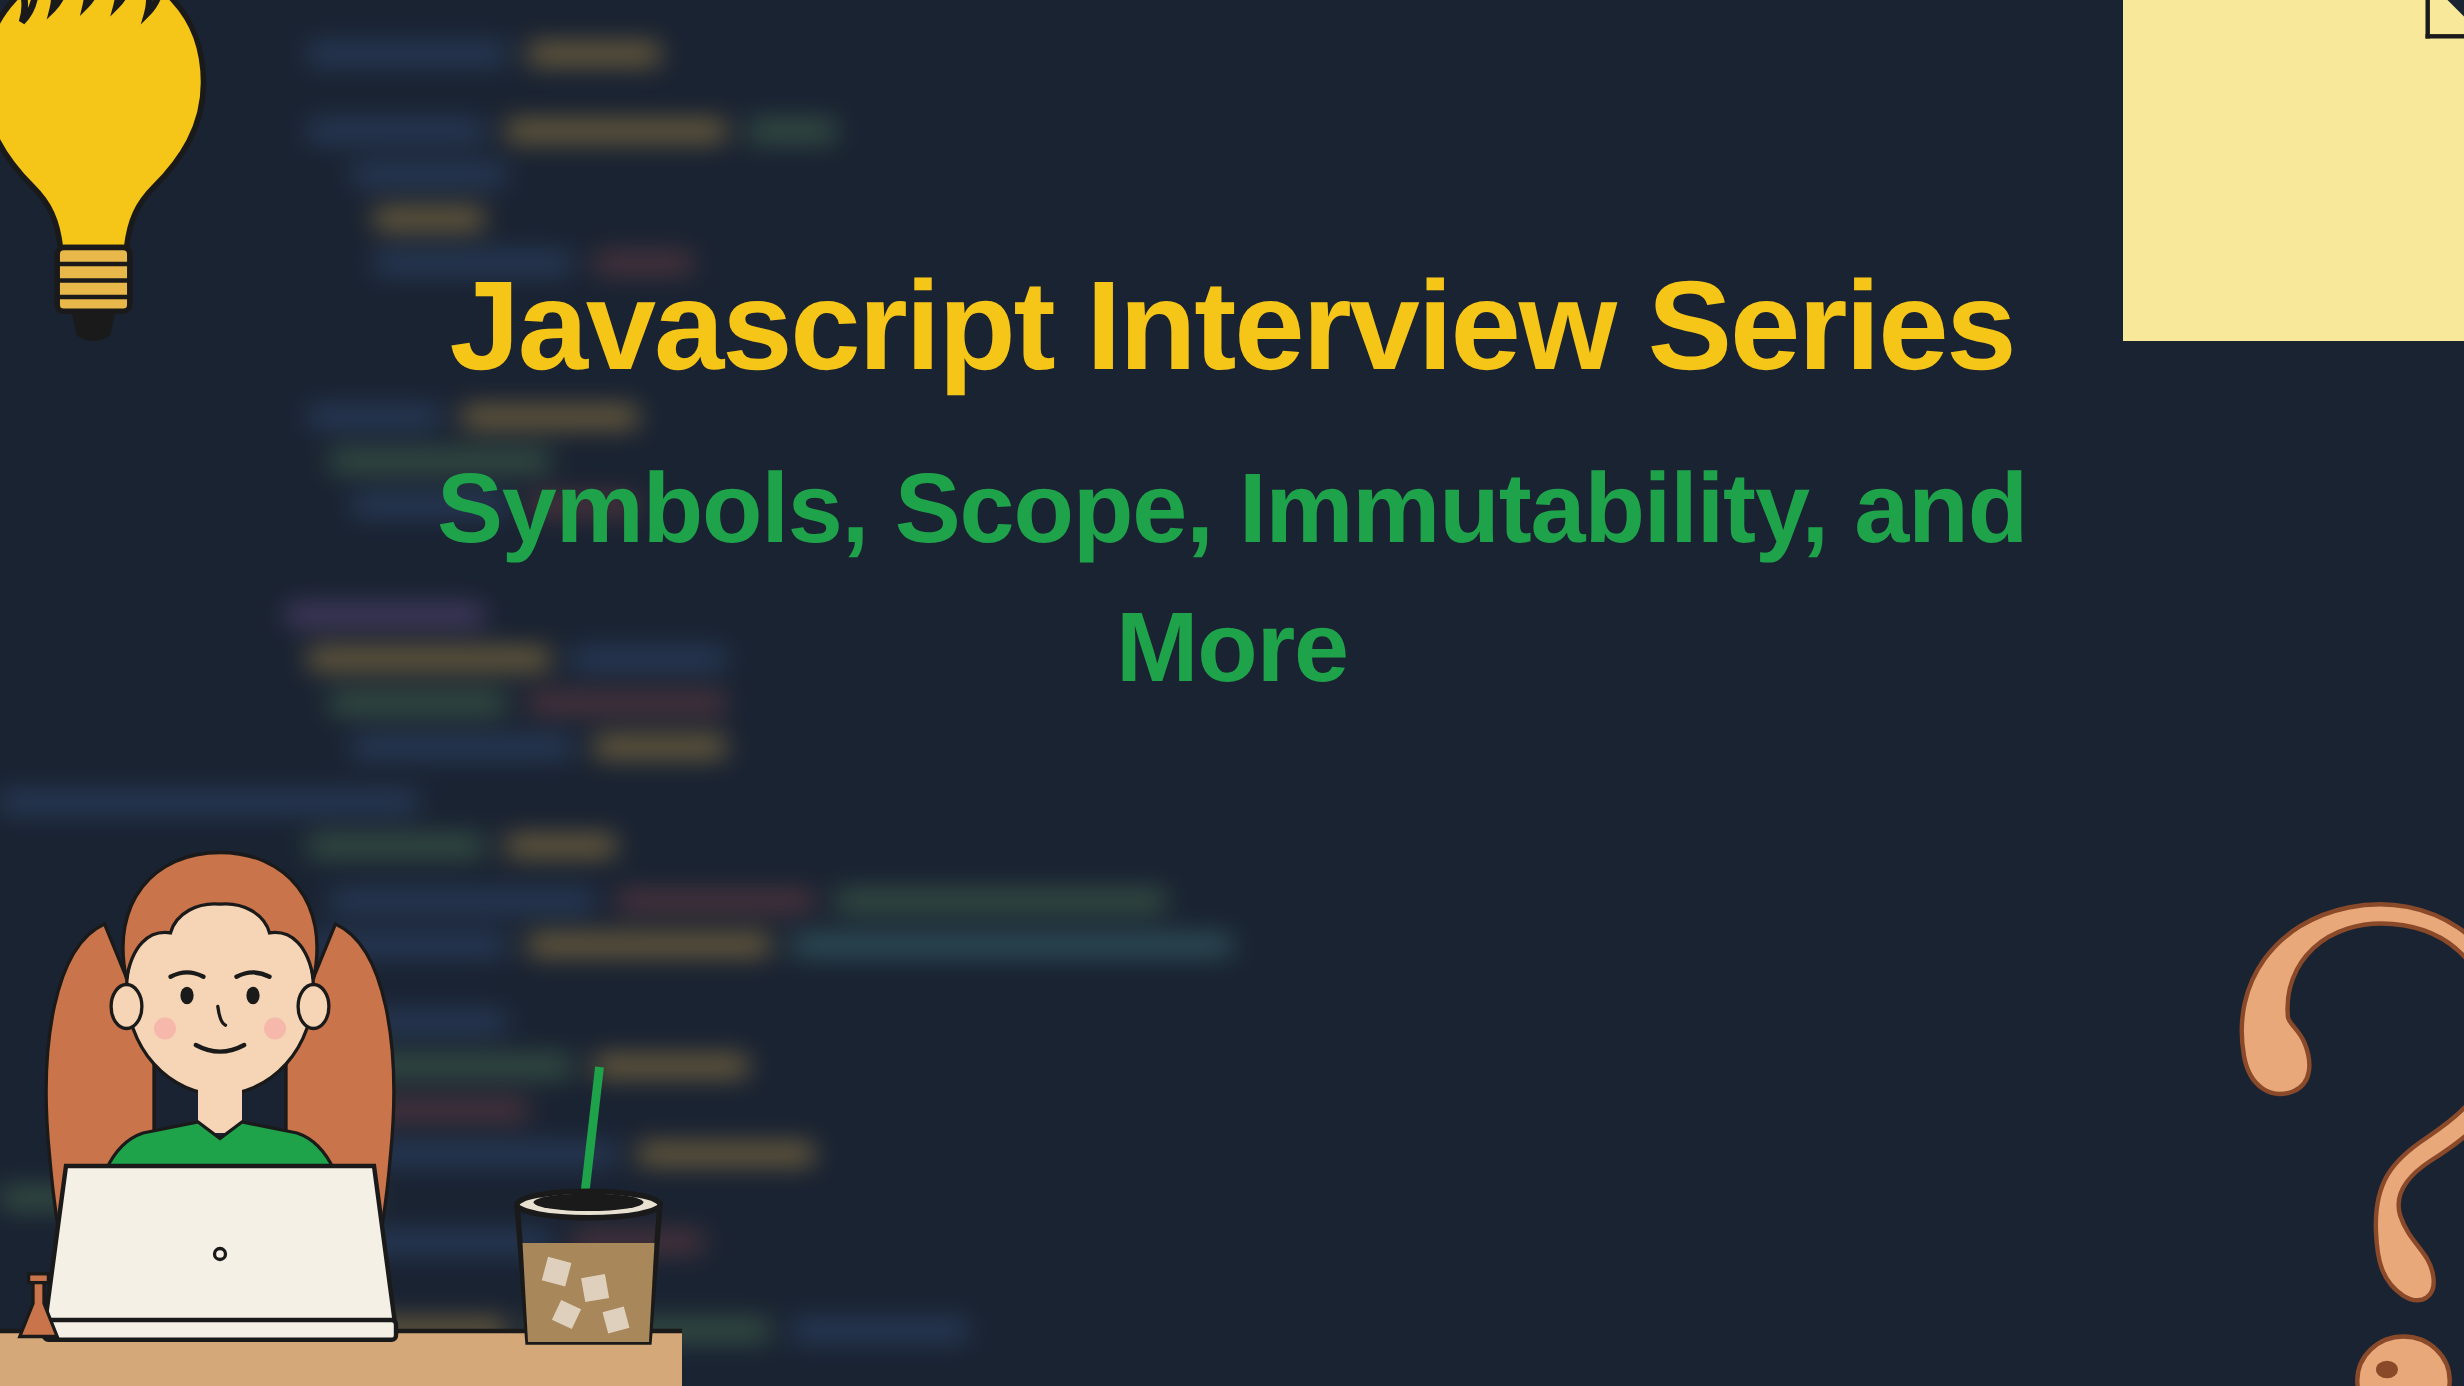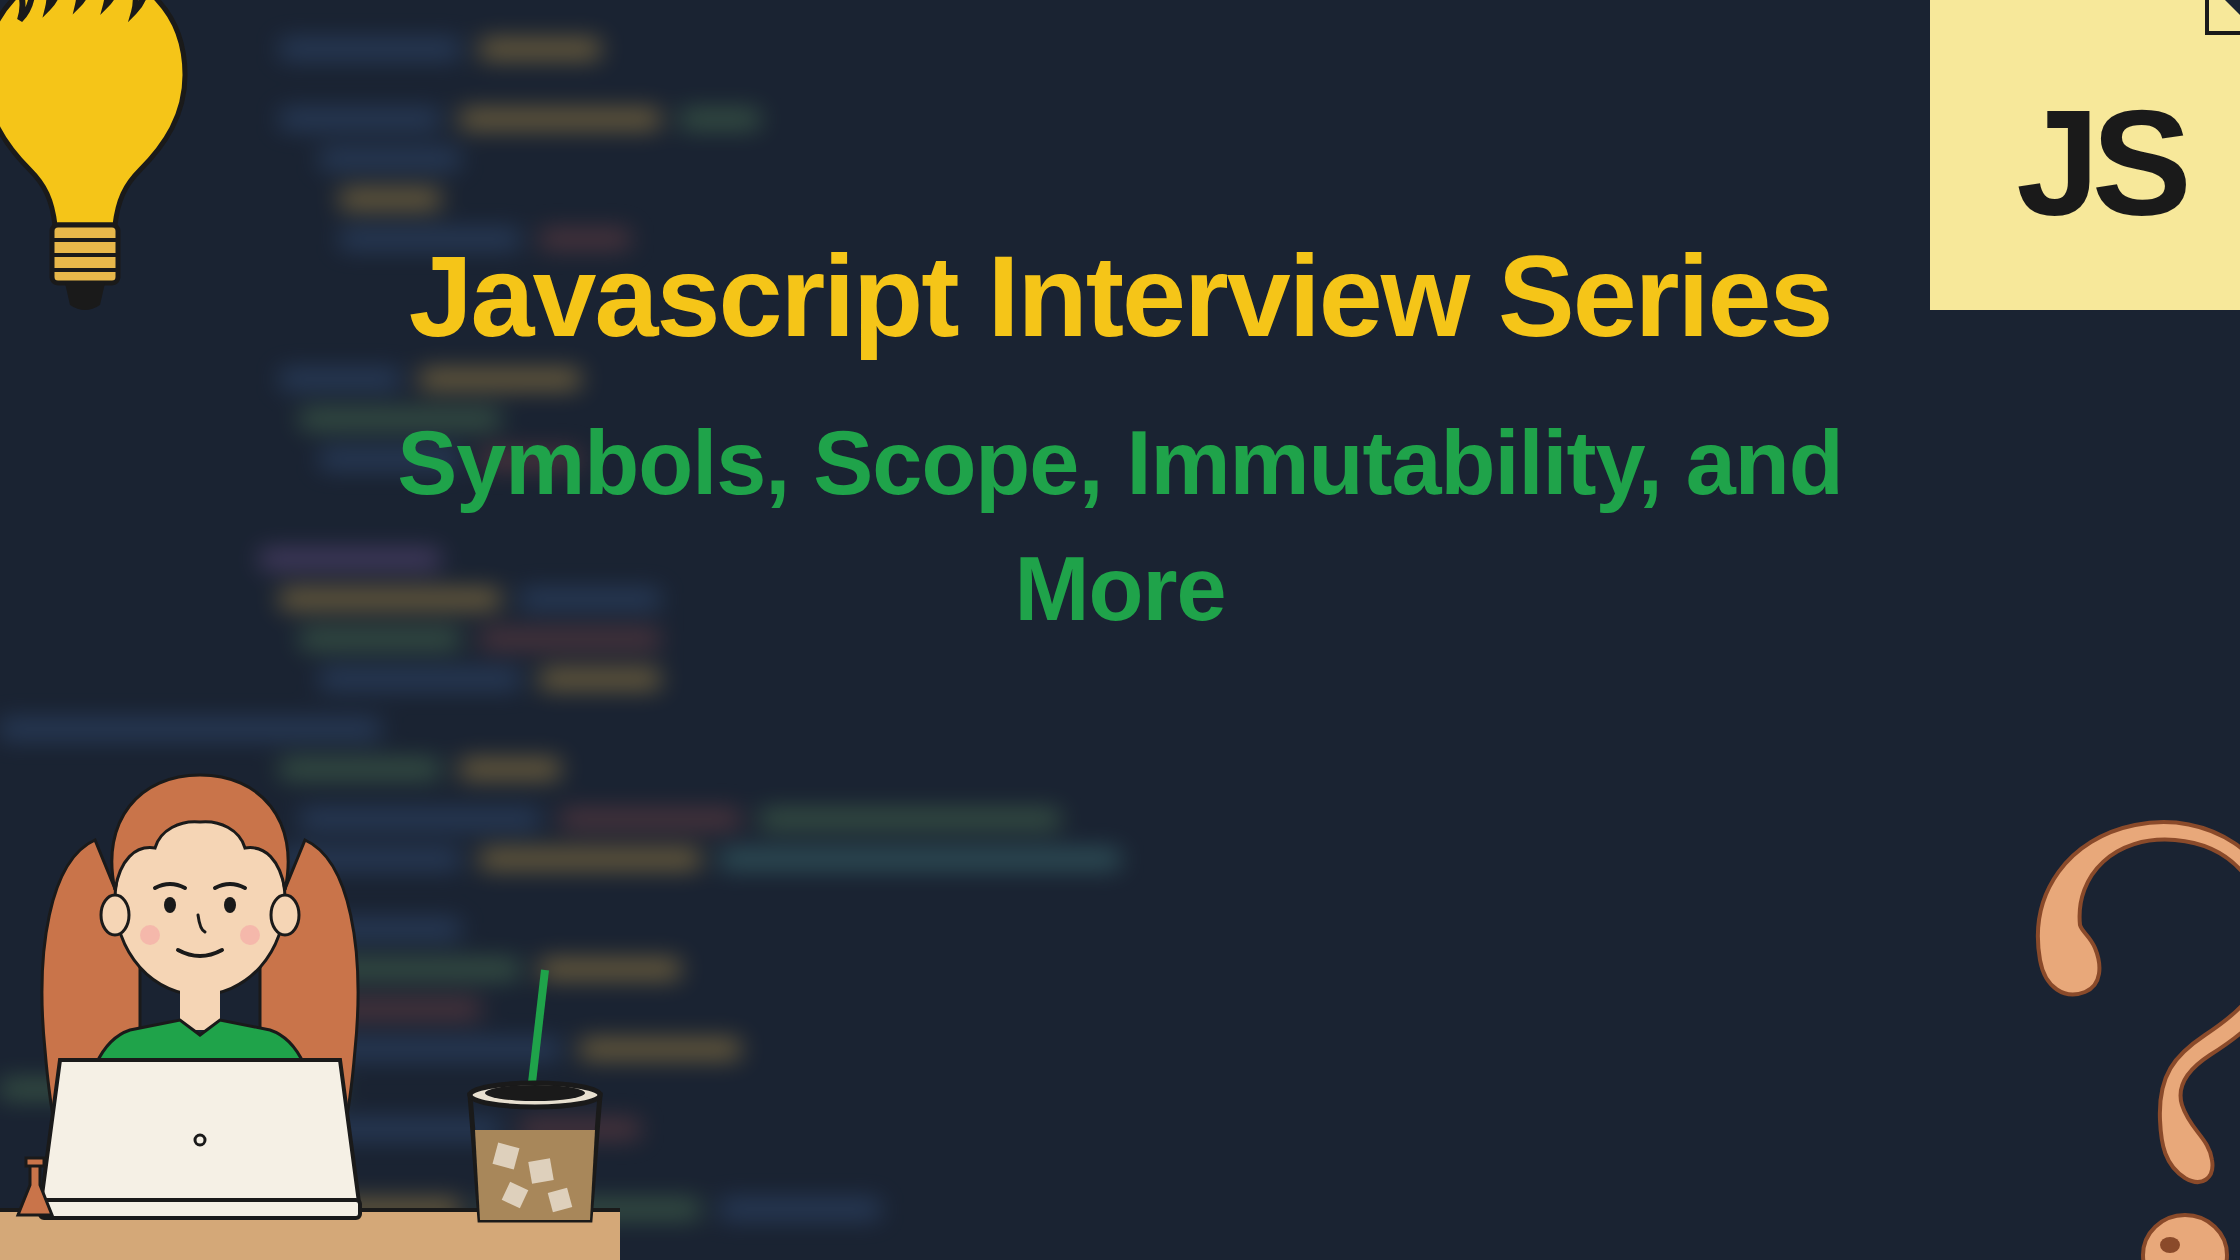--- a/index.html
+++ b/index.html
@@ -177,21 +177,20 @@
   <div class="code-line c3" style="top:1200px;left:480px;width:220px"></div>
   <div class="code-line c1" style="top:1200px;left:720px;width:160px"></div>
 </div>
 
 <div class="title">Javascript Interview Series</div>
 <div class="subtitle">Symbols, Scope, Immutability, and More</div>
 
 <div class="js-badge">
   <div class="fold"></div>
   <div class="fold-line"></div>
-  <span class="js-text">JS</span>
 </div>
 
 <svg class="lightbulb" viewBox="0 0 230 380">
   <path d="M 115 20 C 55 20 15 65 15 125 C 15 165 35 195 60 220 C 75 235 82 250 85 275 L 145 275 C 148 250 155 235 170 220 C 195 195 215 165 215 125 C 215 65 175 20 115 20 Z" fill="#f5c518" stroke="#1a1a1a" stroke-width="5"></path>
   <path d="M 50 40 Q 55 55 50 70 Q 60 60 62 45 M 75 25 Q 82 42 78 58 Q 88 48 90 32 M 105 20 Q 112 38 108 55 Q 118 45 120 28 M 135 22 Q 140 40 136 55 Q 146 45 148 30 M 163 32 Q 168 48 164 62 Q 174 52 176 38" fill="none" stroke="#1a1a1a" stroke-width="6" stroke-linecap="round"></path>
   <rect x="82" y="275" width="66" height="58" rx="6" fill="#e8b84a" stroke="#1a1a1a" stroke-width="5"></rect>
   <line x1="82" y1="290" x2="148" y2="290" stroke="#1a1a1a" stroke-width="4"></line>
   <line x1="82" y1="305" x2="148" y2="305" stroke="#1a1a1a" stroke-width="4"></line>
   <line x1="82" y1="320" x2="148" y2="320" stroke="#1a1a1a" stroke-width="4"></line>
   <path d="M 95 333 L 100 355 Q 115 365 130 355 L 135 333" fill="#1a1a1a"></path>

